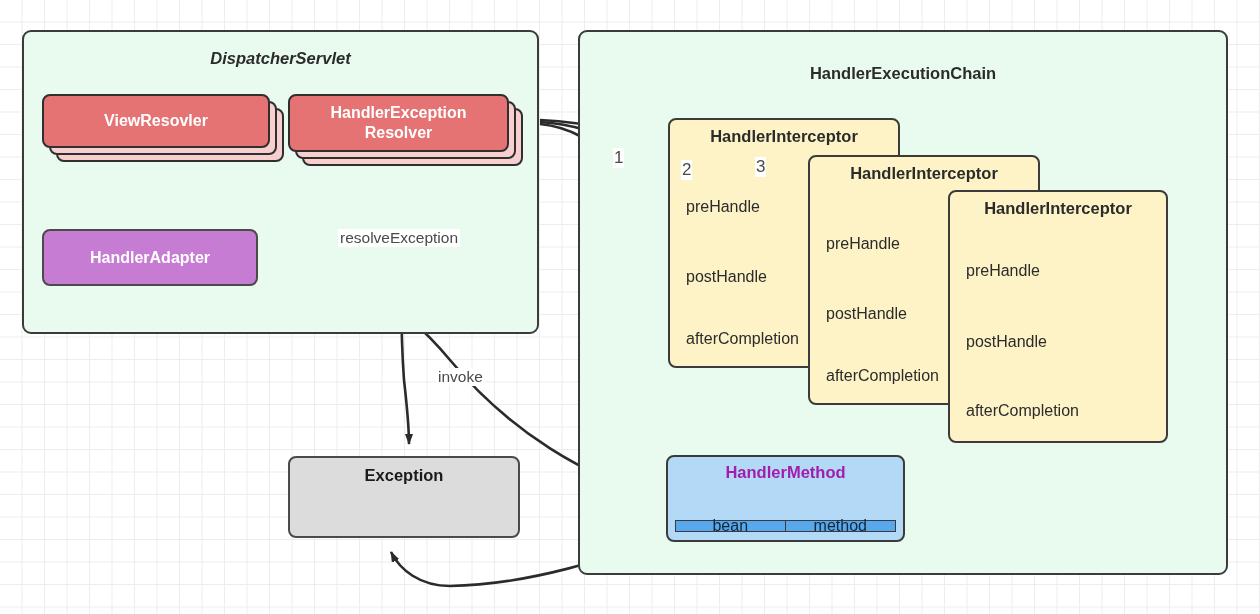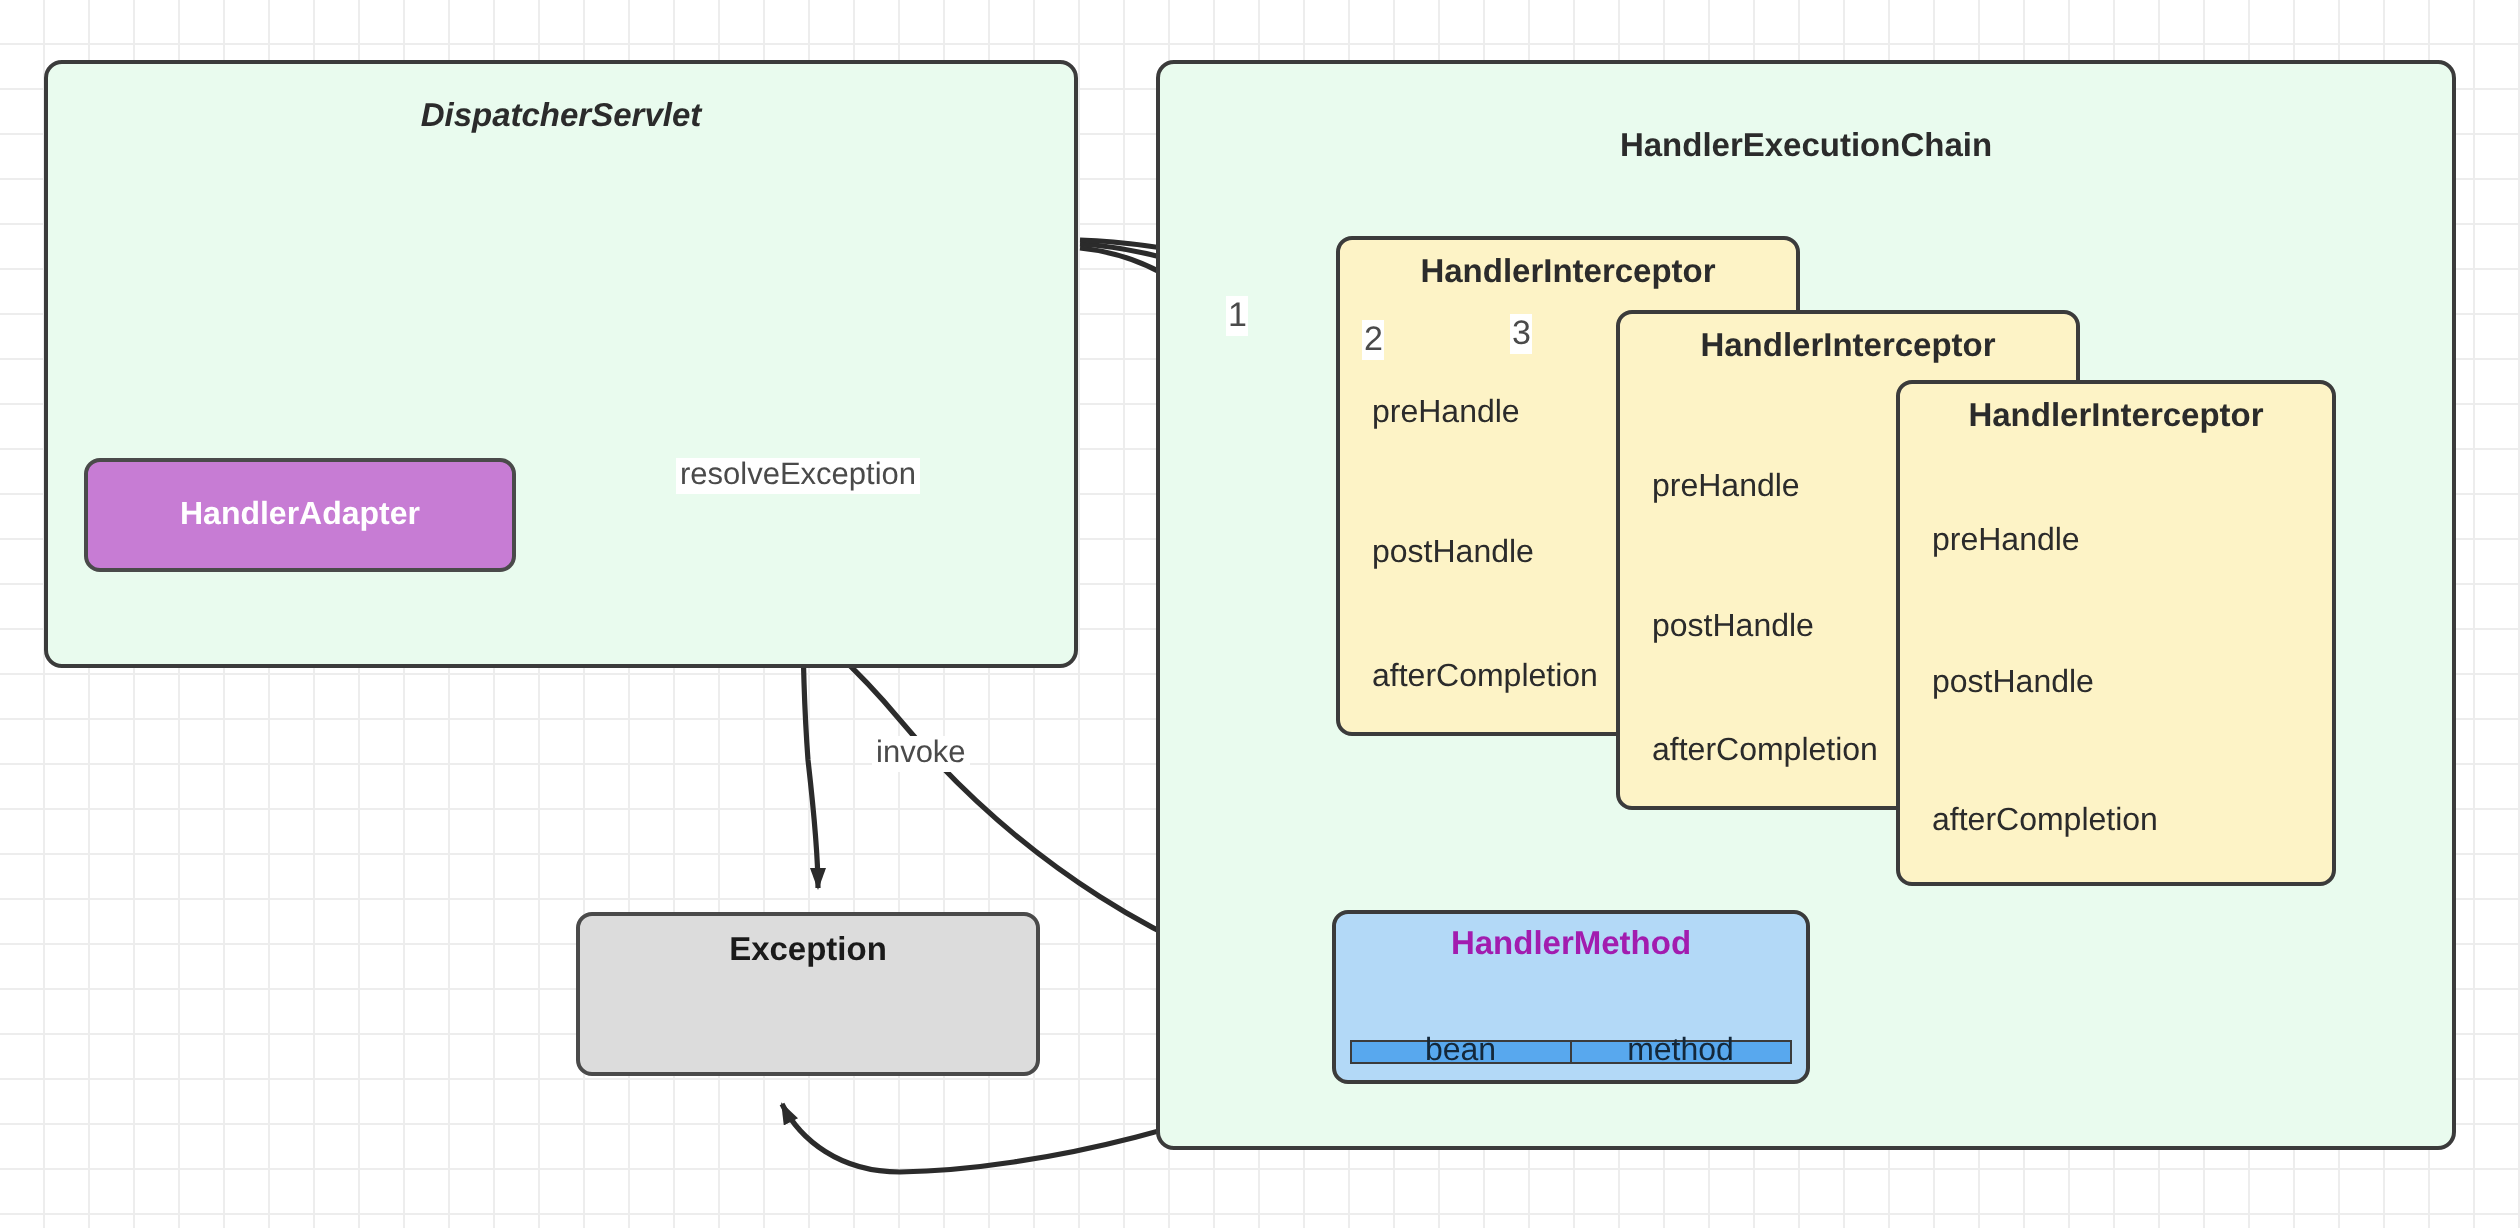--- a/index.html
+++ b/index.html
@@ -214,21 +214,36 @@
 
     <path d="M 258,252 C 330,255 400,300 450,360 C 510,432 590,480 650,491" fill="none" stroke="#2b2b2b" stroke-width="2.6" marker-end="url(#arrowhead)"></path>
 
     <path d="M 672,528 C 620,560 520,585 450,586 C 420,586 400,570 391,552" fill="none" stroke="#2b2b2b" stroke-width="2.6" marker-end="url(#arrowhead)"></path>
   </svg>
 
   <div class="node group-box" style="left:22px; top:30px; width:517px; height:304px;">
     <div class="group-title" style="top:17px;font-style:italic;">DispatcherServlet</div>
   </div>
 
-
+  <div class="stack" style="left:42px; top:94px; width:242px; height:70px;">
+    <div class="layer" style="left:14px; top:14px; width:228px; height:54px;"></div>
+    <div class="layer" style="left:7px; top:7px; width:228px; height:54px;"></div>
+    <div class="front" style="width:228px; height:54px;">
+      <span>ViewResovler</span>
+    </div>
+  </div>
+
+  <div class="stack" style="left:288px; top:94px; width:235px; height:70px;">
+    <div class="layer" style="left:14px; top:14px; width:221px; height:58px;"></div>
+    <div class="layer" style="left:7px; top:7px; width:221px; height:58px;"></div>
+    <div class="front" style="width:221px; height:58px; flex-direction:column;">
+      <span>HandlerException</span>
+      <span>Resolver</span>
+    </div>
+  </div>
 
   <div class="node plain-box purple" style="left:42px; top:229px; width:216px; height:57px;">
     <span>HandlerAdapter</span>
   </div>
 
   <div class="node group-box" style="left:578px; top:30px; width:650px; height:545px;">
     <div class="group-title" style="top:32px;">HandlerExecutionChain</div>
   </div>
 
   <div class="node interceptor" style="left:668px; top:118px; width:232px; height:250px;">

